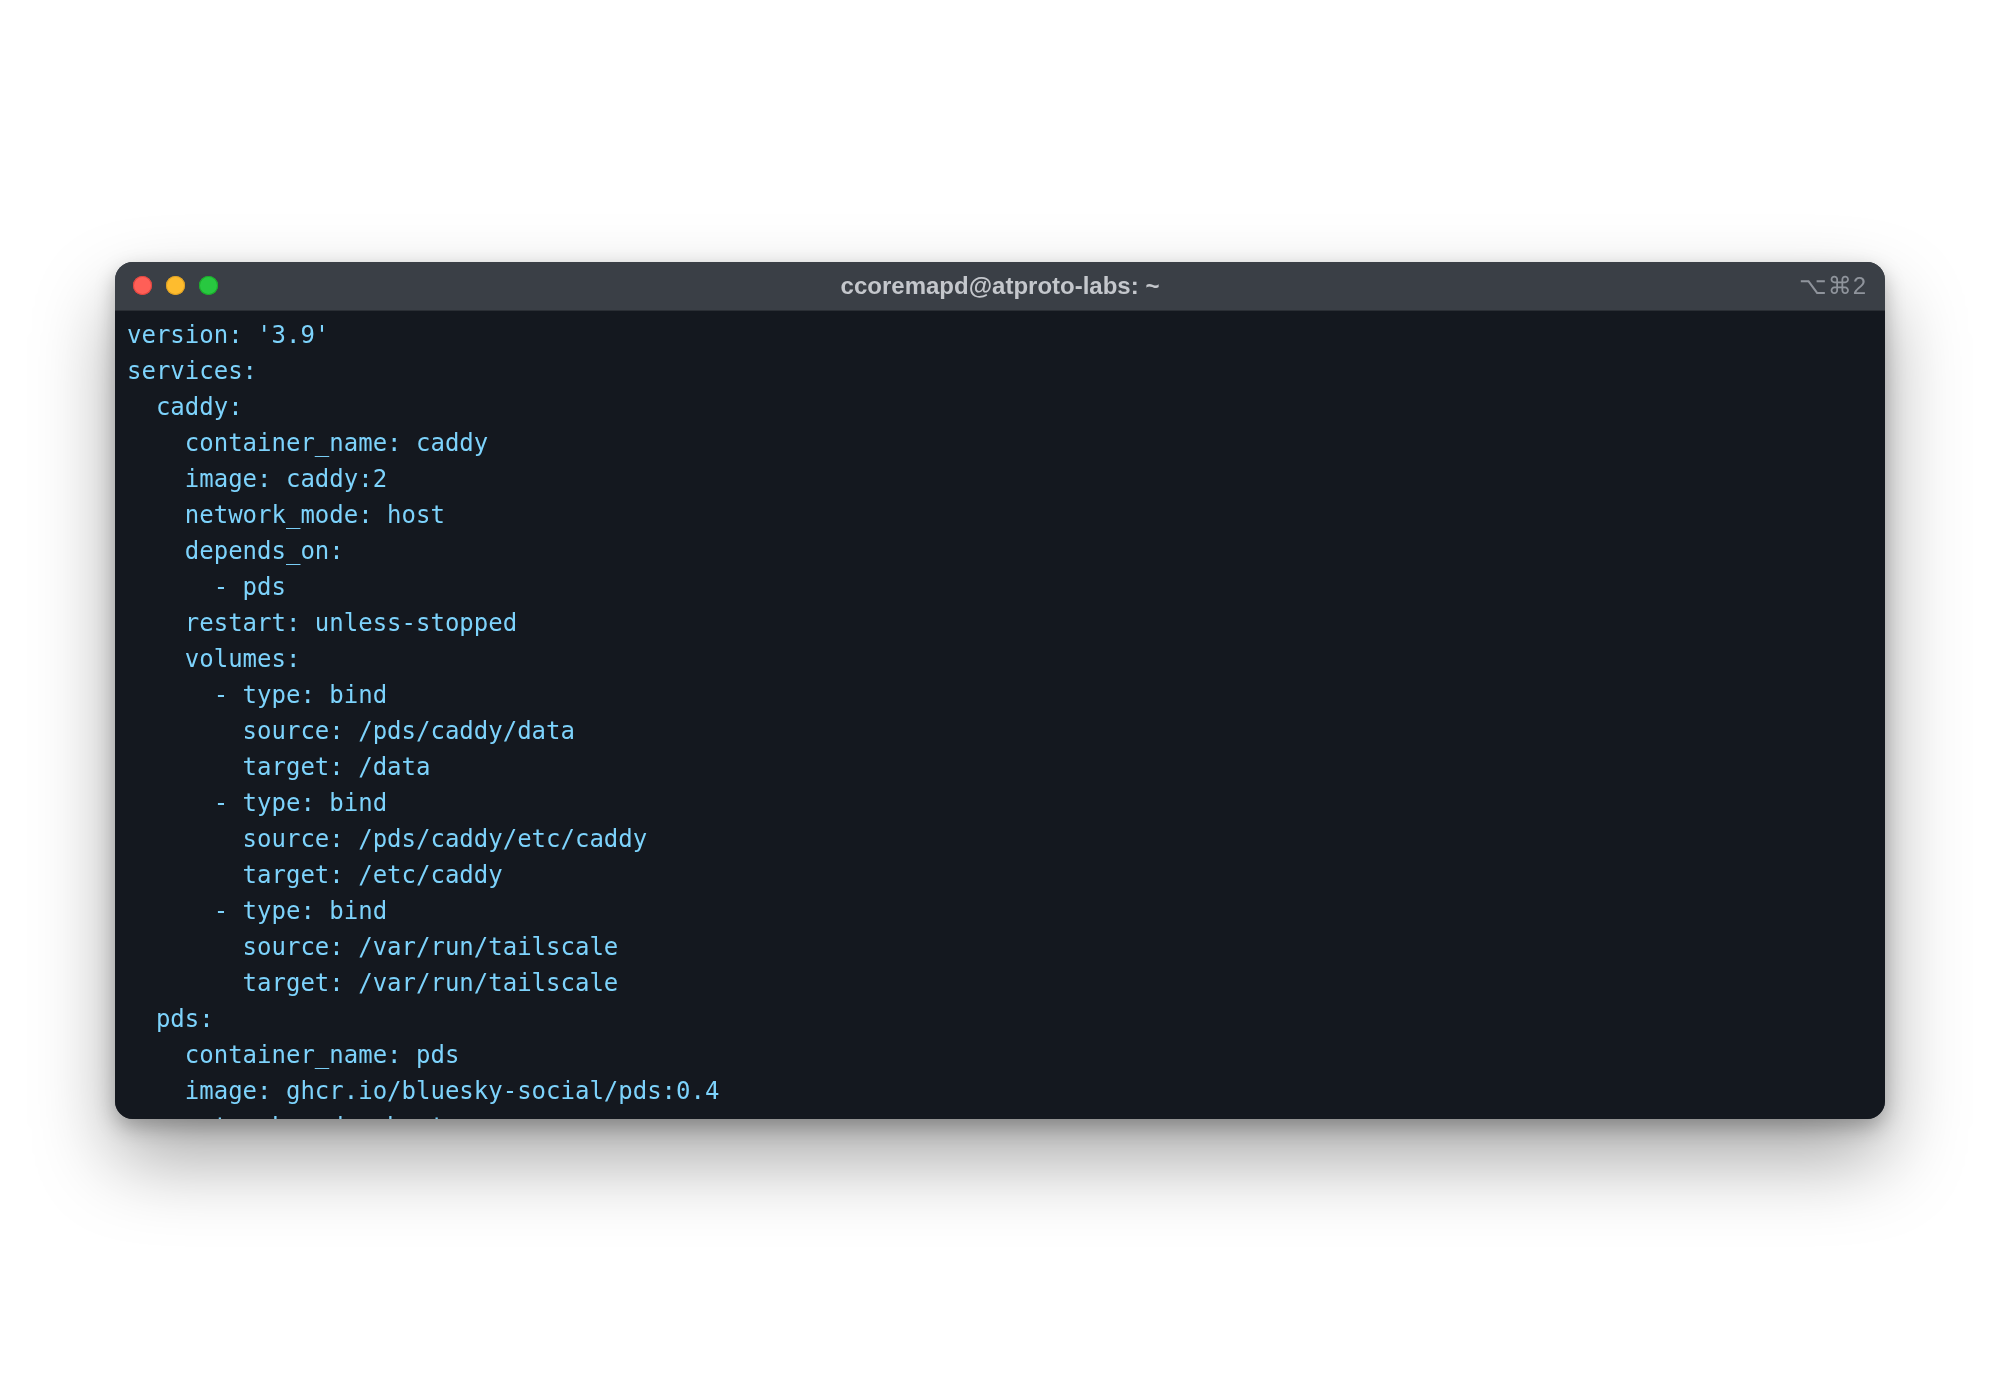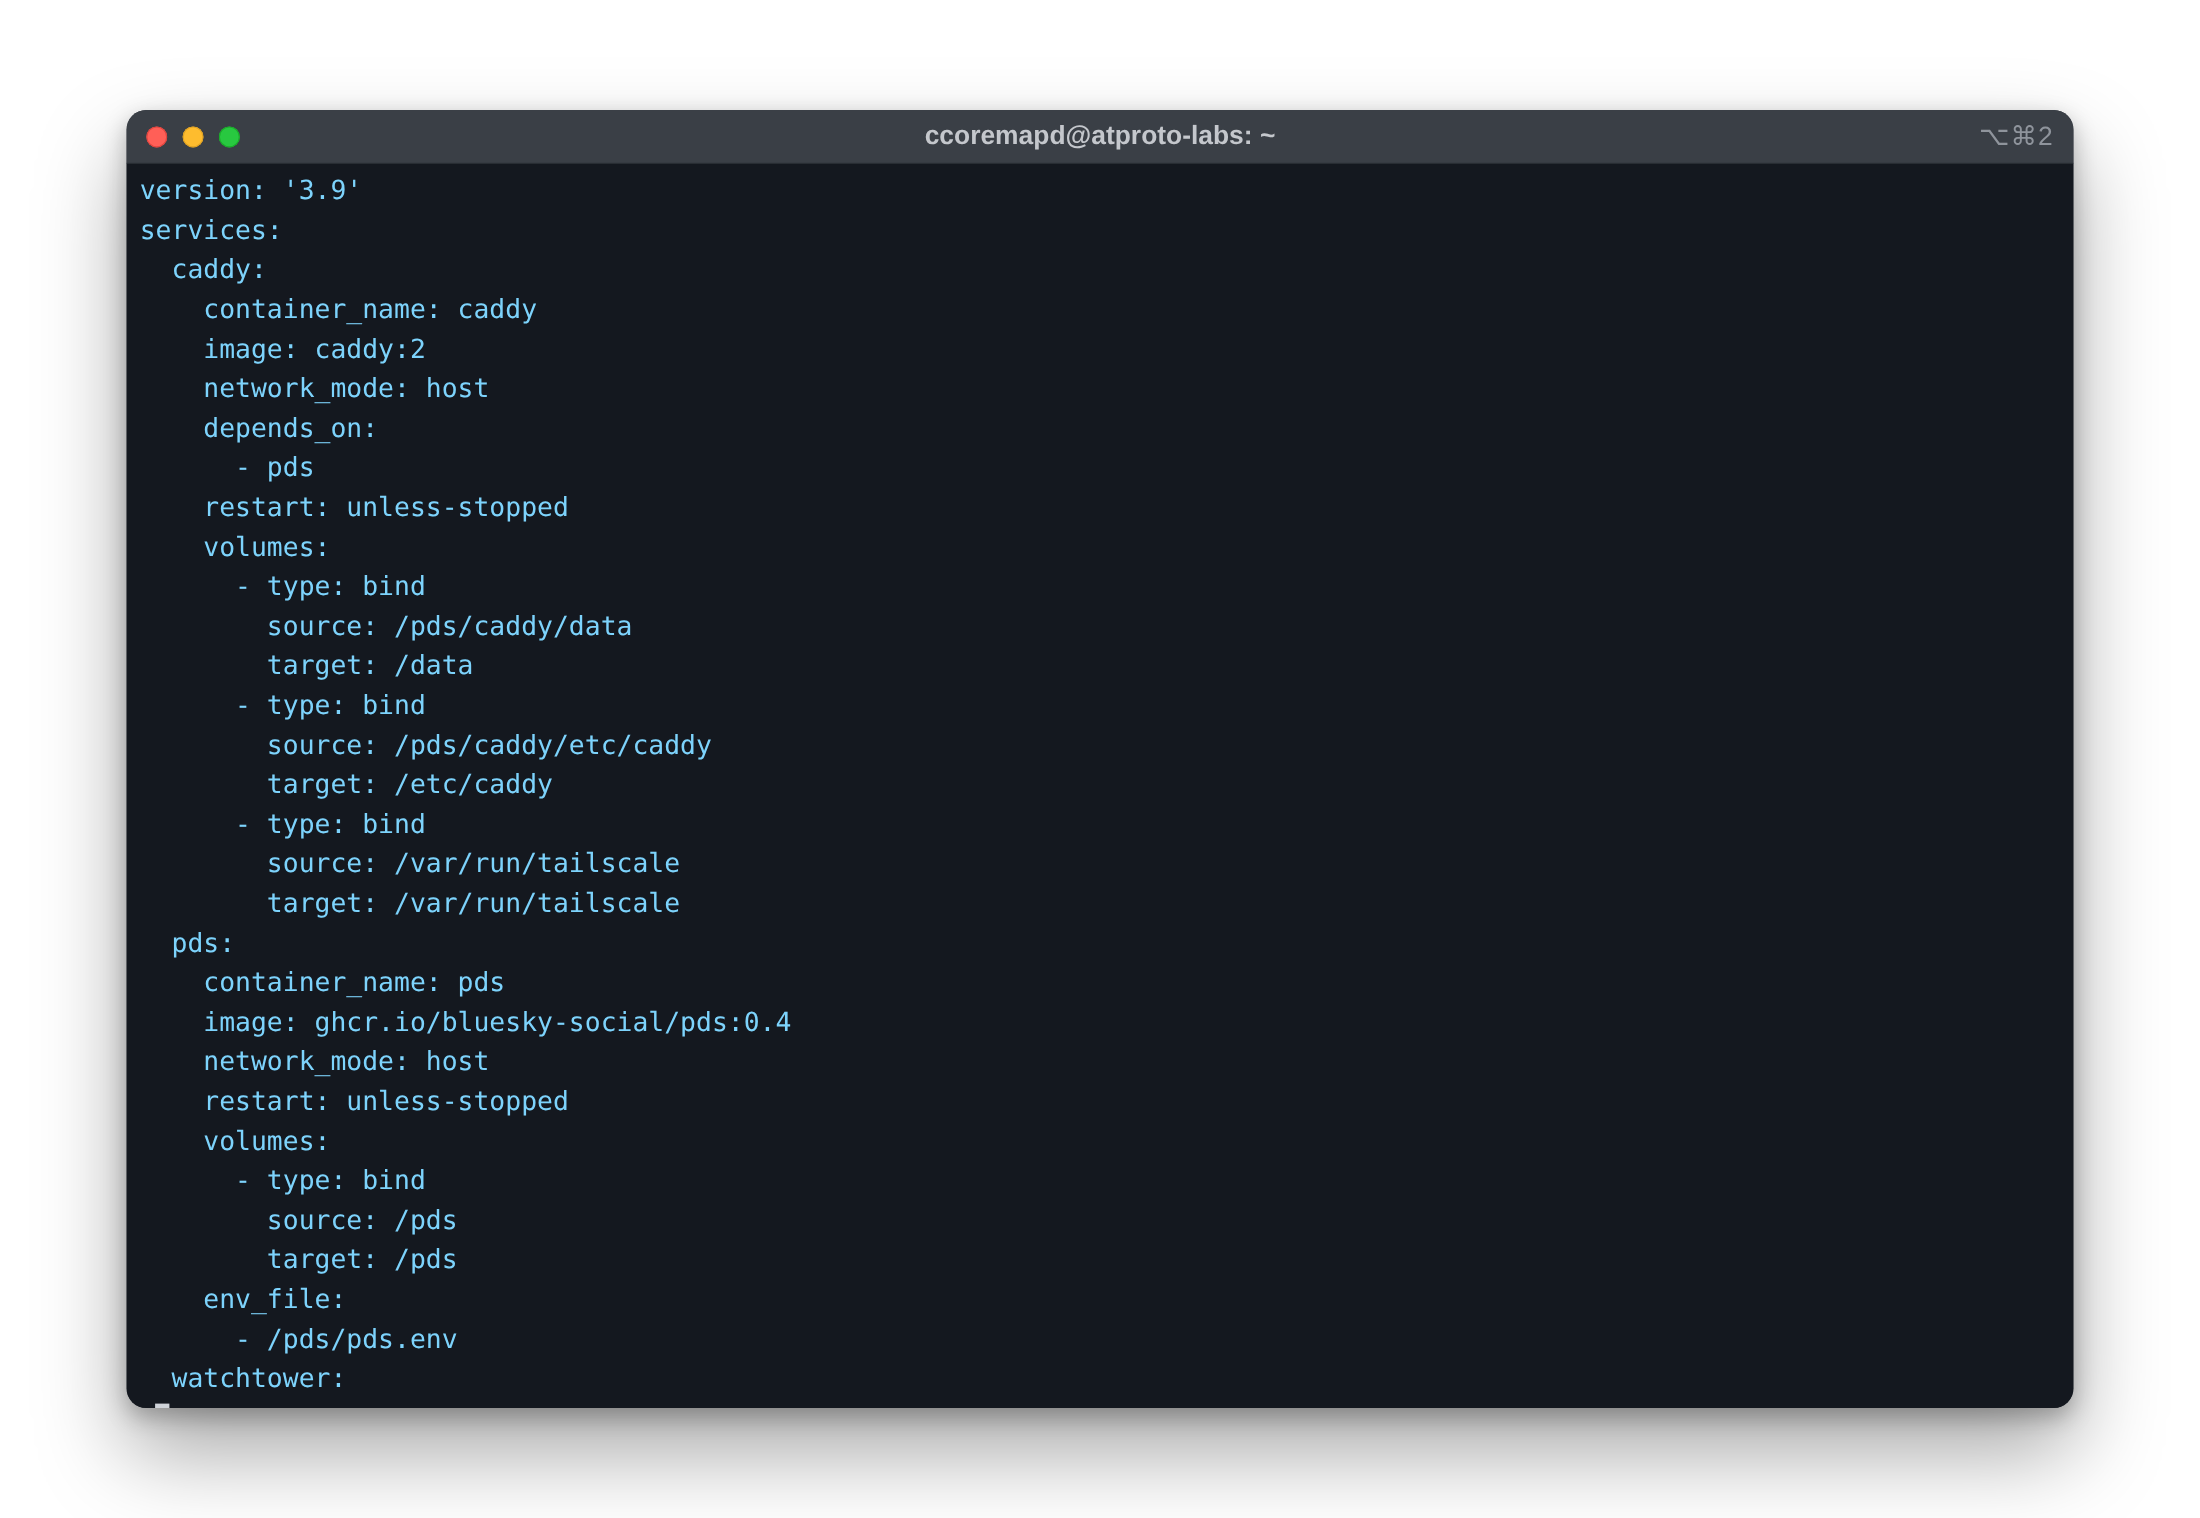--- a/index.html
+++ b/index.html
@@ -15,21 +15,21 @@
     position: relative;
     width: 2000px;
     height: 1380px;
     display: flex;
     align-items: center;
     justify-content: center;
   }
 
   .window {
     width: 1770px;
-    height: 1180px;
+    height: 857px;
     border-radius: 18px;
     background: #3a3f46;
     box-shadow:
       0 40px 80px rgba(0,0,0,0.35),
       0 8px 20px rgba(0,0,0,0.25);
     overflow: hidden;
     display: flex;
     flex-direction: column;
   }
 

